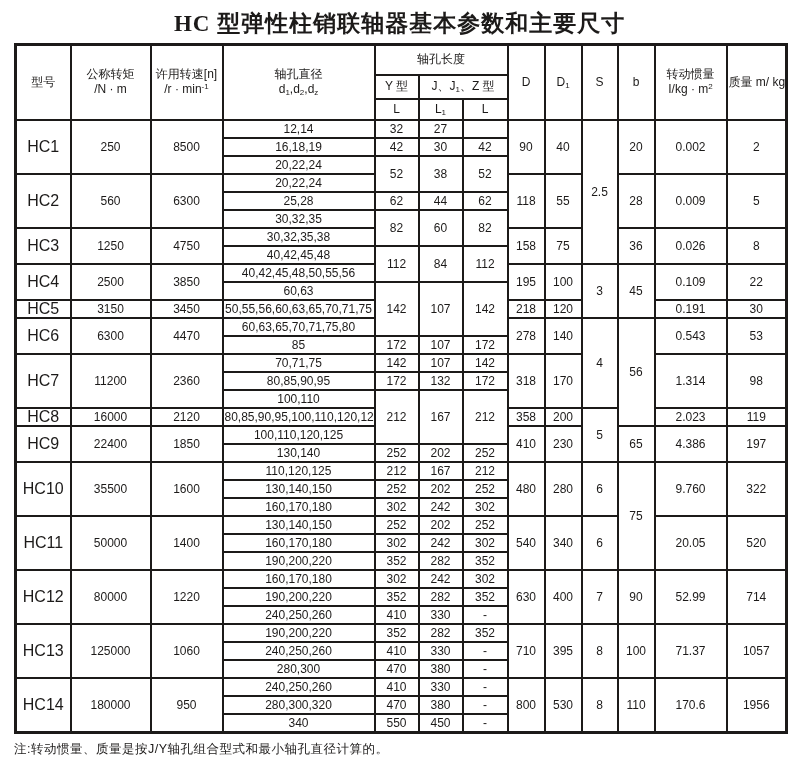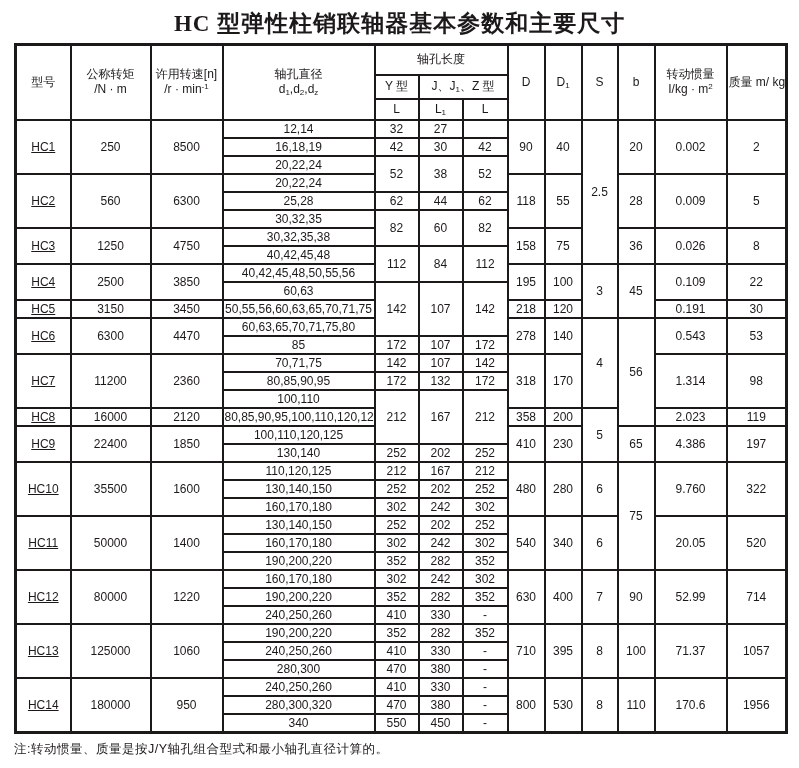--- a/index.html
+++ b/index.html
@@ -32,21 +32,21 @@
     font-weight:normal;
     overflow:hidden;
     white-space:nowrap;
   }
   .spec thead th { font-size:12px; line-height:1.25; }
   .spec thead tr.h1 th { height:28px; }
   .spec thead tr.h2 th { height:22px; }
   .spec thead tr.h3 th { height:19px; }
   .spec tbody td { font-size:12px; height:16px; line-height:1; }
   .spec tbody td.dia { font-size:12px; }
-  .spec tbody td.model { font-size:12px;text-decoration:underline; }
+  .spec tbody td.model { font-size:16px; }
   sub { font-size:8px; vertical-align:-2px; line-height:0; }
   sup { font-size:8px; vertical-align:4px; line-height:0; }
   .note {
     margin:7px 0 0 14px;
     font-size:12.5px;
     letter-spacing:0.5px;
   }
 </style>
 </head>
 <body>

